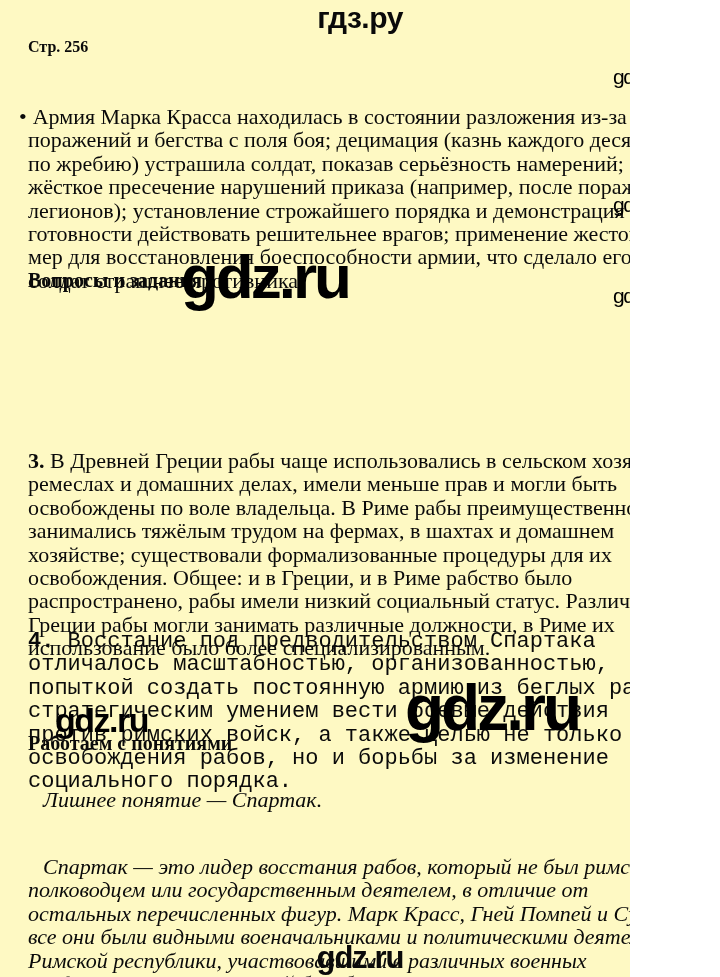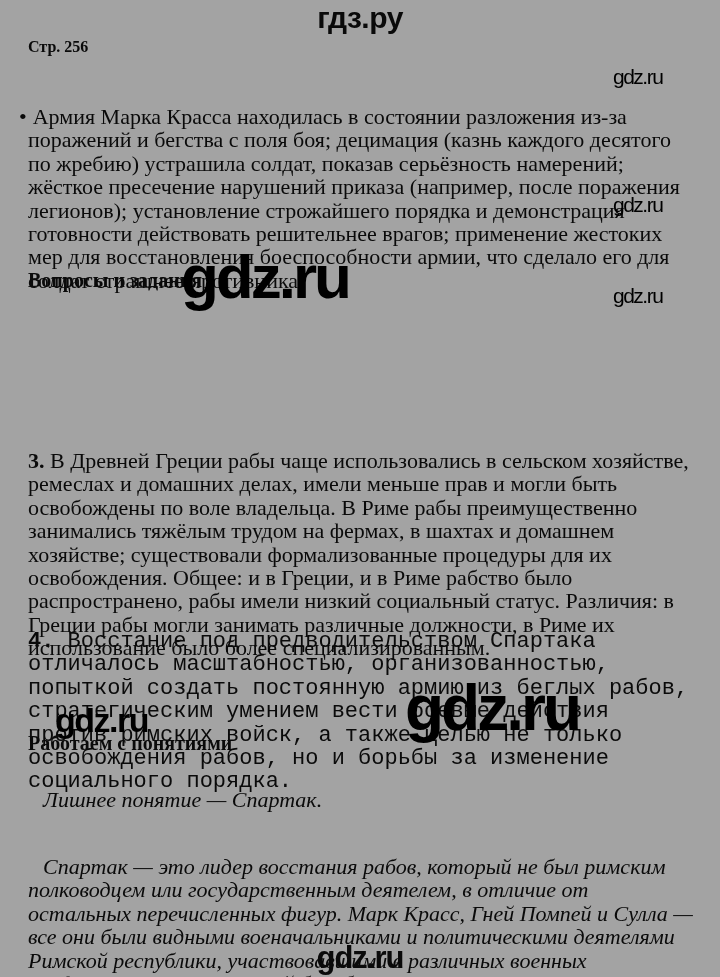--- a/index.html
+++ b/index.html
@@ -1,20 +1,20 @@
 <!DOCTYPE html>
 <html><head>
 <meta charset="utf-8">
 <style>
   html,body{margin:0;padding:0;background:#ffffff;}
   .page{
     position:relative;
-    width:720px;
+    width:630px;
     height:977px;
-    background:#a3a3a3;
+    background:#fef9c3;
     color:#0a0a0a;
     font-family:"Liberation Serif", serif;
     overflow:hidden;
   }
   .abs{position:absolute;}
   .site-logo{
     top:0; left:0; width:720px;
     text-align:center;
     font-family:"Liberation Sans", sans-serif;
     font-weight:bold;

